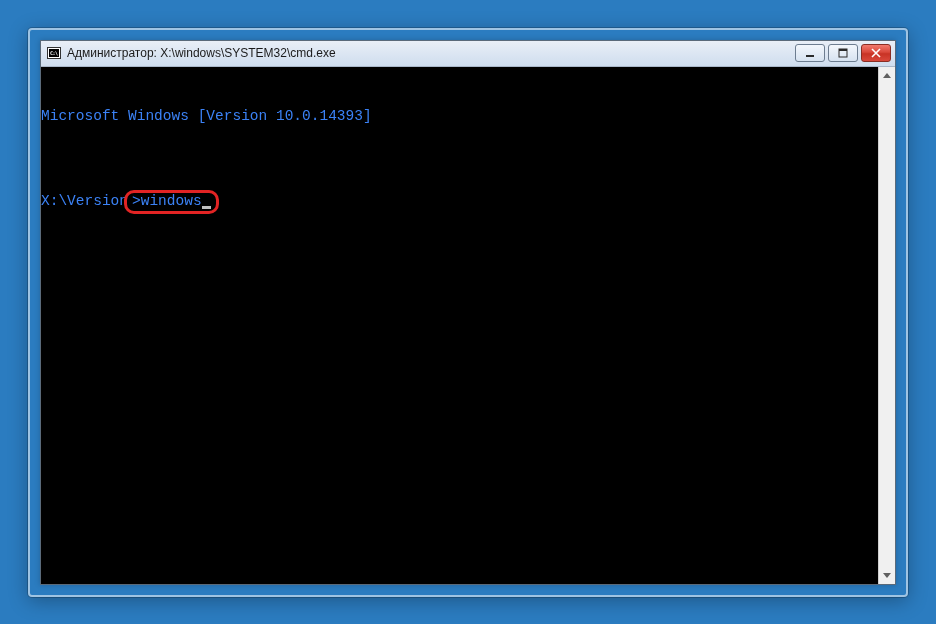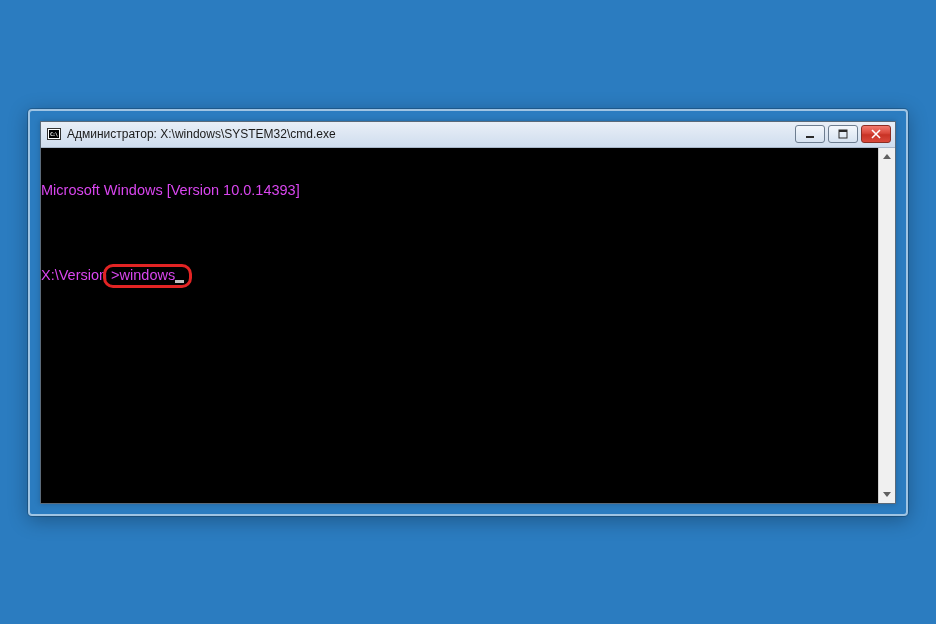--- a/index.html
+++ b/index.html
@@ -6,21 +6,21 @@
   html, body { width: 936px; height: 624px; overflow: hidden; }
   body {
     background: #2b7cc0;
     display: flex;
     align-items: center;
     justify-content: center;
     font-family: "Segoe UI", Tahoma, sans-serif;
   }
   .frame {
     width: 880px;
-    height: 407px;
+    height: 569px;
     background: #2b7cc0;
     border: 2px solid rgba(255,255,255,0.55);
     border-radius: 4px;
     box-shadow: 0 0 0 1px rgba(0,0,0,0.2), 0 4px 20px rgba(0,0,0,0.3);
     padding: 10px;
     position: relative;
   }
   .window {
     width: 100%;
     height: 100%;
@@ -92,26 +92,26 @@
     border-color: #8a2e24;
   }
   .win-btn svg { display: block; }
   .client {
     flex: 1;
     background: #000;
     position: relative;
     overflow: hidden;
   }
   .console {
-    font-family: Liberation Sans, sans-serif;
+    font-family: Liberation Mono, monospace;
     font-size: 14.5px;
     line-height: 17px;
-    color: #d946ef;
+    color: #3b82f6;
     white-space: pre;
-    padding: 0 0 0 0;
+    padding: 7px 0 0 0;
   }
   .line { display: block; }
   .prompt-line { display: flex; }
   .highlight {
     border: 3px solid #e22424;
     border-radius: 10px;
     padding: 0 5px;
     margin-left: -4px;
     display: inline-flex;
     align-items: center;

